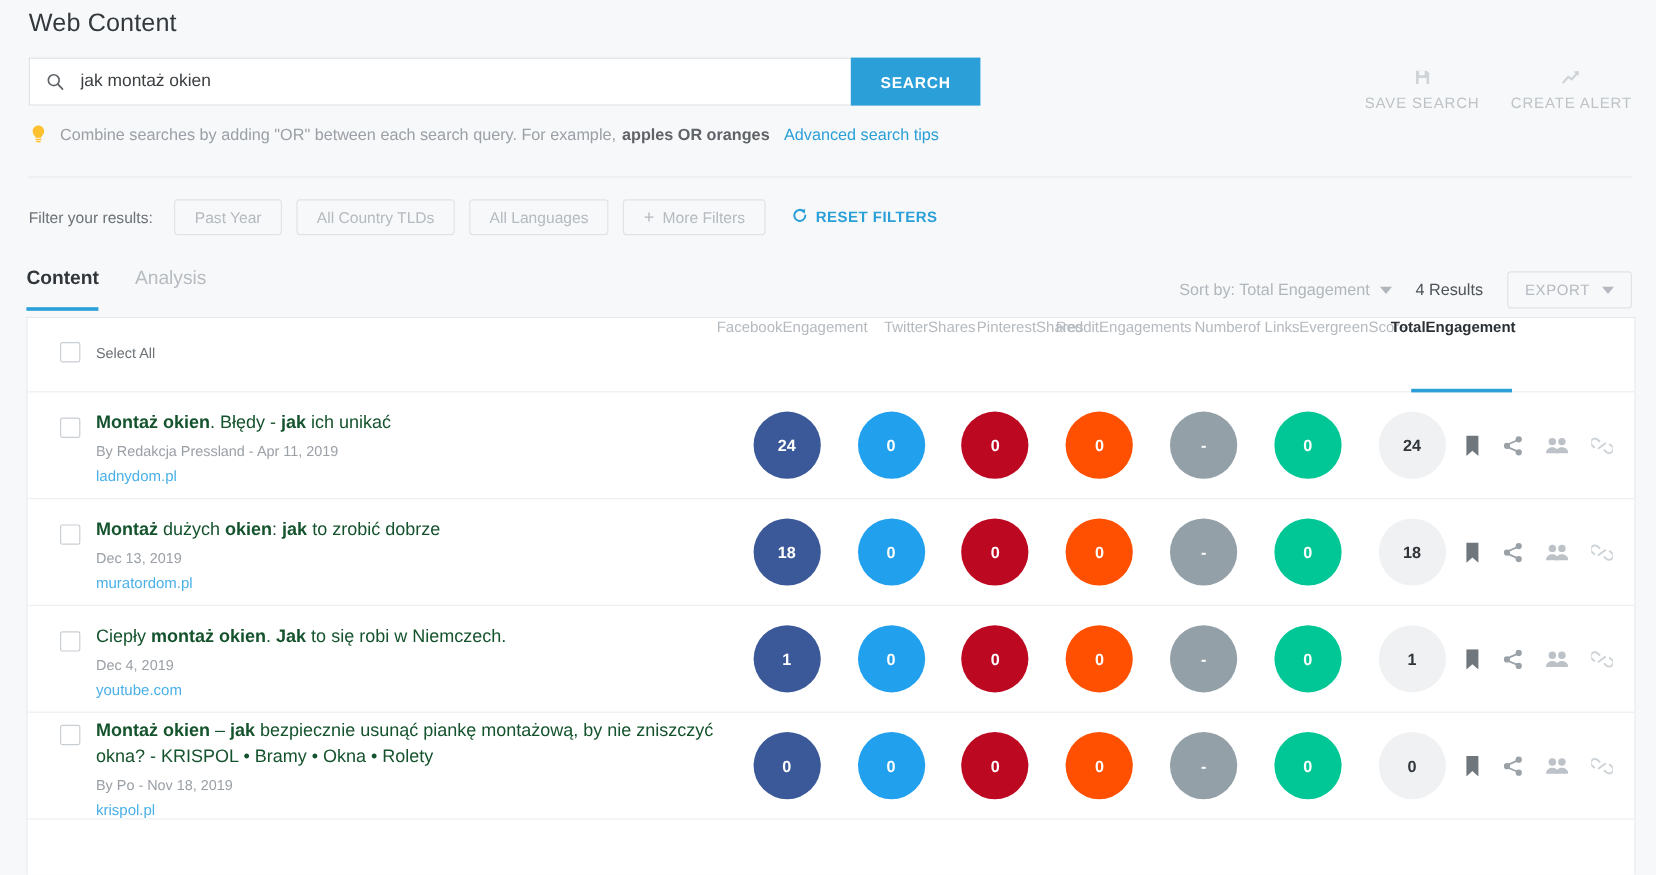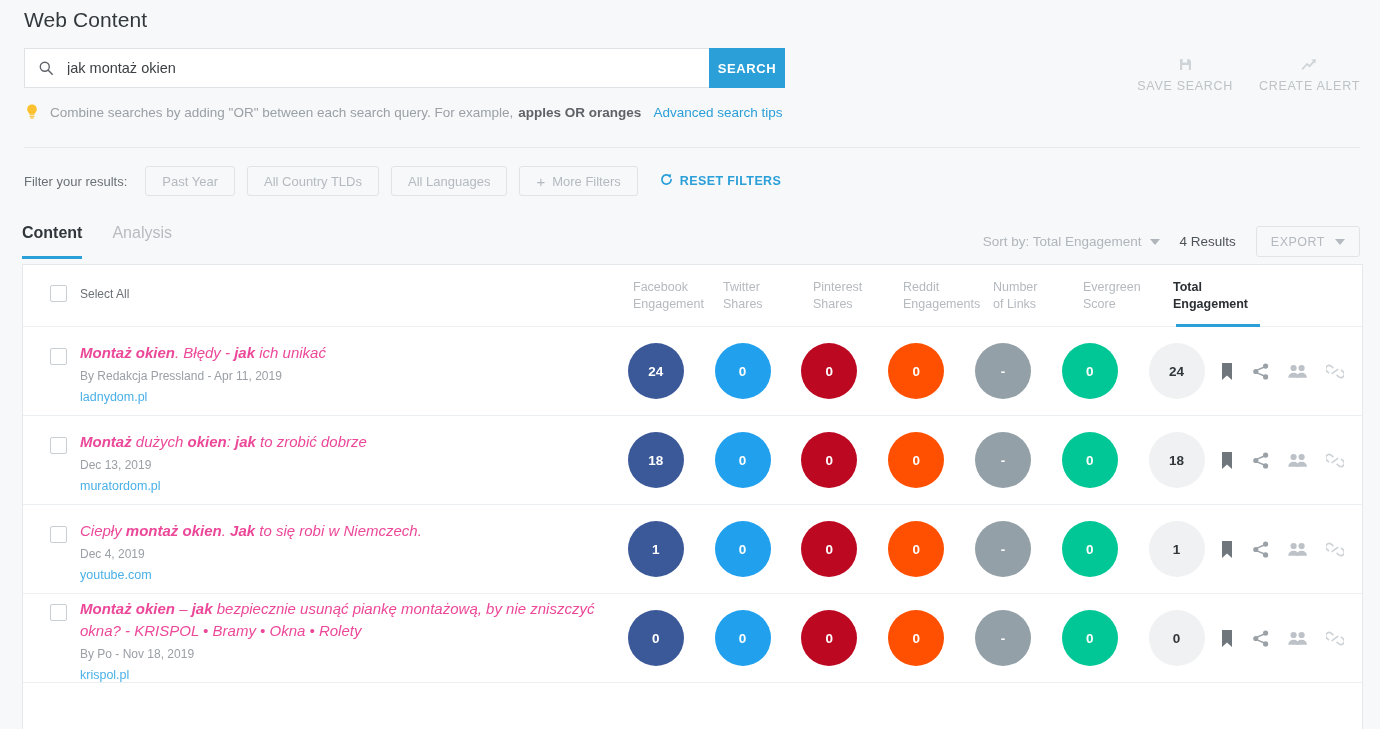--- a/index.html
+++ b/index.html
@@ -26,21 +26,21 @@
     border: 1px solid #dfe3e6; border-right: none;
     display: flex; align-items: center; padding-left: 14px;
   }
   .search-icon { width: 14px; height: 14px; flex: 0 0 auto; margin-right: 14px; }
   .search-icon svg { display: block; }
   .search-value {
     font-size: 14.5px; color: #3c4043; line-height: 1;
     white-space: nowrap; overflow: hidden;
   }
   .search-btn {
-    width: 76px; height: 40px; background: #2a9fd8;
+    width: 108px; height: 40px; background: #2a9fd8;
     color: #fff; font-size: 13px; font-weight: bold; letter-spacing: .6px;
     display: flex; align-items: center; justify-content: center;
     border: none; cursor: pointer;
   }
 
   
   .head-actions {
     position: absolute; right: 20px; top: 58px;
     display: flex; align-items: center; gap: 26px;
   }
@@ -128,37 +128,37 @@
     height: 100%;
   }
   .chk {
     width: 17px; height: 17px; border: 1px solid #c9ced3; border-radius: 2px;
     background: #fff; cursor: pointer; flex: 0 0 auto;
   }
   .select-all-label { font-size: 12px; color: #6b7177; margin-left: 13px; }
   .th-metric {
     width: 90px; text-align: left; font-size: 12.5px; color: #b5babf;
     line-height: 17px; position: relative; height: 100%;
-    display: flex; flex-direction: column; justify-content: flex-end;
+    display: flex; flex-direction: row; justify-content: flex-end;
     padding-bottom: 9px;
   }
   .th-metric.active { color: #2b3034; font-weight: bold; }
   .th-metric.active::after {
     content: ""; position: absolute; left: 3px; right: 3px; bottom: -5px;
     height: 3px; background: #2a9fd8;
   }
 
   .row {
     display: flex; align-items: center; min-height: 89px;
     border-bottom: 1px solid #eceff1;
   }
   .row-main { width: 610px; display: flex; padding-left: 27px; align-items: flex-start; padding-top: 4px; }
   .row-chk { margin-top: 6px; }
   .row-text { margin-left: 13px; }
-  .row-title { font-size: 15px; color: #ec4899; line-height: 22px; font-style: italic; }
+  .row-title { font-size: 15px; color: #14532d; line-height: 22px; }
   .row-title b { font-weight: bold; }
   .row-meta { font-size: 12px; color: #9aa0a6; margin-top: 5px; }
   .row-domain { font-size: 12.5px; color: #4ab0e8; margin-top: 7px; cursor: pointer; }
 
   .metric { width: 90px; display: flex; justify-content: center; }
   .bubble {
     width: 56px; height: 56px; border-radius: 50%;
     display: flex; align-items: center; justify-content: center;
     color: #fff; font-size: 13.5px; font-weight: bold;
   }

